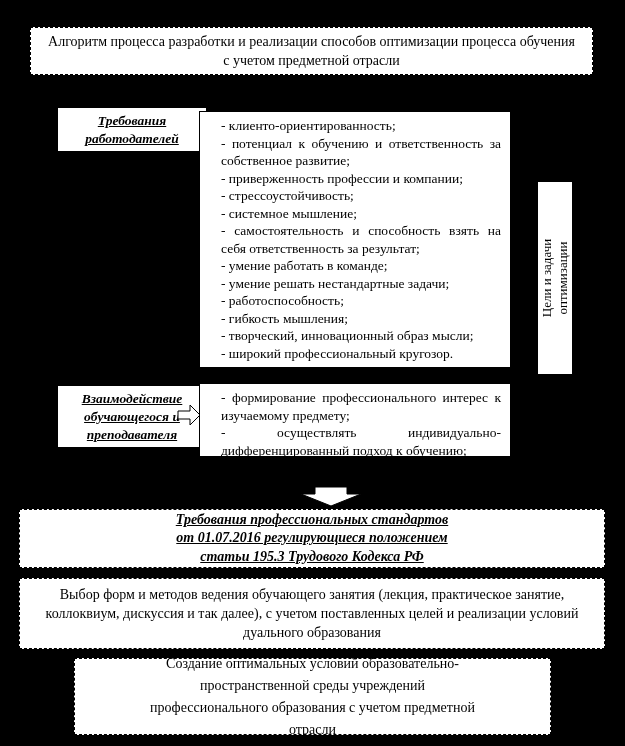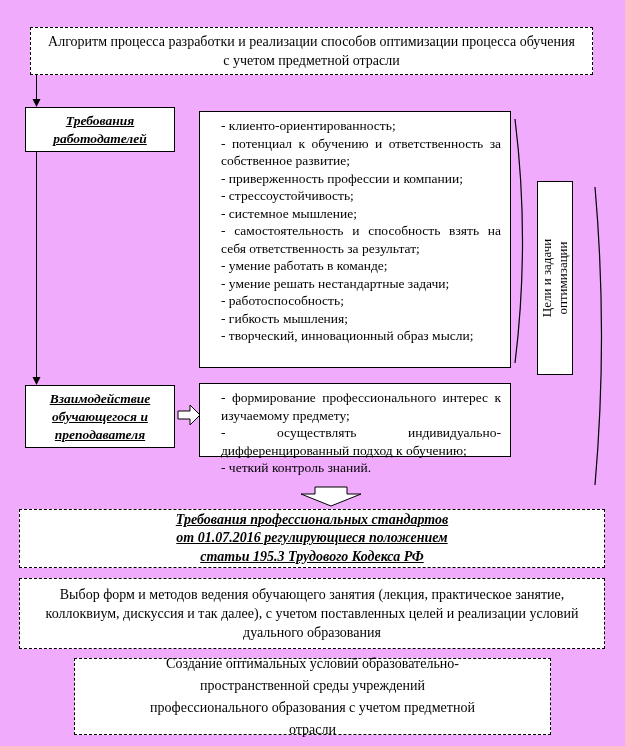--- a/index.html
+++ b/index.html
@@ -1,21 +1,21 @@
 <!DOCTYPE html>
 <html><head>
 <meta charset="utf-8">
 <style>
   * { margin: 0; padding: 0; box-sizing: border-box; }
   body { background: #ffffff; }
   .canvas {
     position: relative;
     width: 625px;
     height: 746px;
-    background: #f0abfc;
+    background: #000000;
     color: #000000;
     font-family: "Liberation Serif", serif;
     overflow: hidden;
   }
   .box {
     position: absolute;
     border: 1px solid #000000;
     background: #ffffff;
   }
   .dashed { border-style: dashed; }
@@ -26,20 +26,21 @@
     text-align: center;
   }
   .title-box { left: 30px; top: 27px; width: 563px; height: 48px; font-size: 14px; line-height: 19px; }
   .title-box .inner { max-width: 535px; }
   .label-box {
     font-size: 13.5px;
     line-height: 18px;
     font-style: italic;
     font-weight: bold;
     text-decoration: underline;
+    margin-left: 32px;
   }
   .employers-box { left: 25px; top: 107px; width: 150px; height: 45px; }
   .interaction-box { left: 25px; top: 385px; width: 150px; height: 63px; justify-content: flex-end; }
   .list-box {
     font-size: 13.5px;
     line-height: 17.5px;
     padding: 5px 9px 4px 21px;
   }
   .req-box { left: 199px; top: 111px; width: 312px; height: 257px; }
   .methods-box { left: 199px; top: 383px; width: 312px; height: 74px; }
@@ -93,20 +94,21 @@
     <div class="li">- потенциал к обучению и ответственность за собственное развитие;</div>
     <div class="li">- приверженность профессии и компании;</div>
     <div class="li">- стрессоустойчивость;</div>
     <div class="li">- системное мышление;</div>
     <div class="li">- самостоятельность и способность взять на себя ответственность за результат;</div>
     <div class="li">- умение работать в команде;</div>
     <div class="li">- умение решать нестандартные задачи;</div>
     <div class="li">- работоспособность;</div>
     <div class="li">- гибкость мышления;</div>
     <div class="li">- творческий, инновационный образ мысли;</div>
+    <div class="li">- широкий профессиональный кругозор.</div>
   </div>
 
   <svg class="shape" style="left:511px;top:117px" width="22" height="248">
     <path d="M 4 2 Q 19 124 4 246" fill="none" stroke="#000" stroke-width="1.2"></path>
   </svg>
 
   <div class="box goals-box">
     <div class="goals-rot">
       <div class="inner">Цели и задачи оптимизации</div>
     </div>

